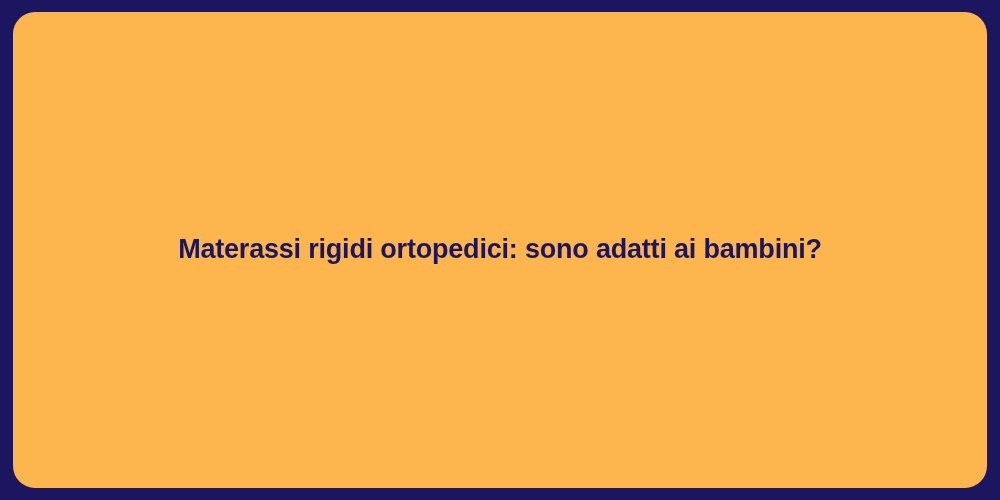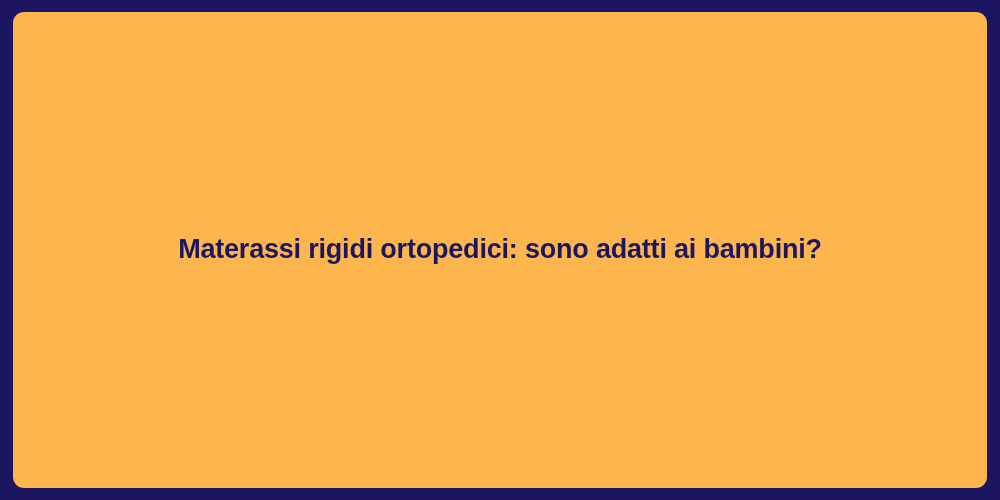--- a/index.html
+++ b/index.html
@@ -26,21 +26,21 @@
   }
 
   
   .content-card {
     position: absolute;
     left: 13px;
     top: 12px;
     right: 13px;
     bottom: 12px;
     background: #fdb54e;
-    border-radius: 11px;
+    border-radius: 22px;
     display: flex;
     align-items: center;
     justify-content: center;
     box-sizing: border-box;
     padding: 16px 40px;
   }
 
   .headline {
     margin: 0;
     color: #1c1560;

